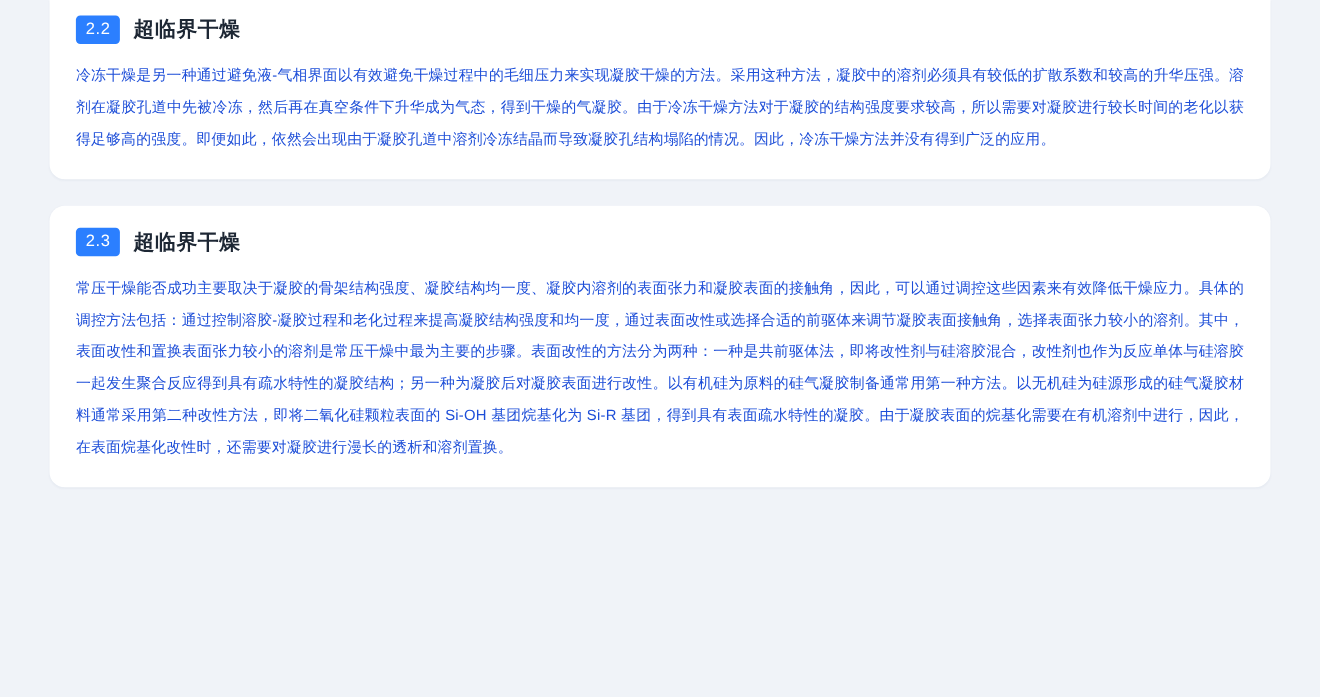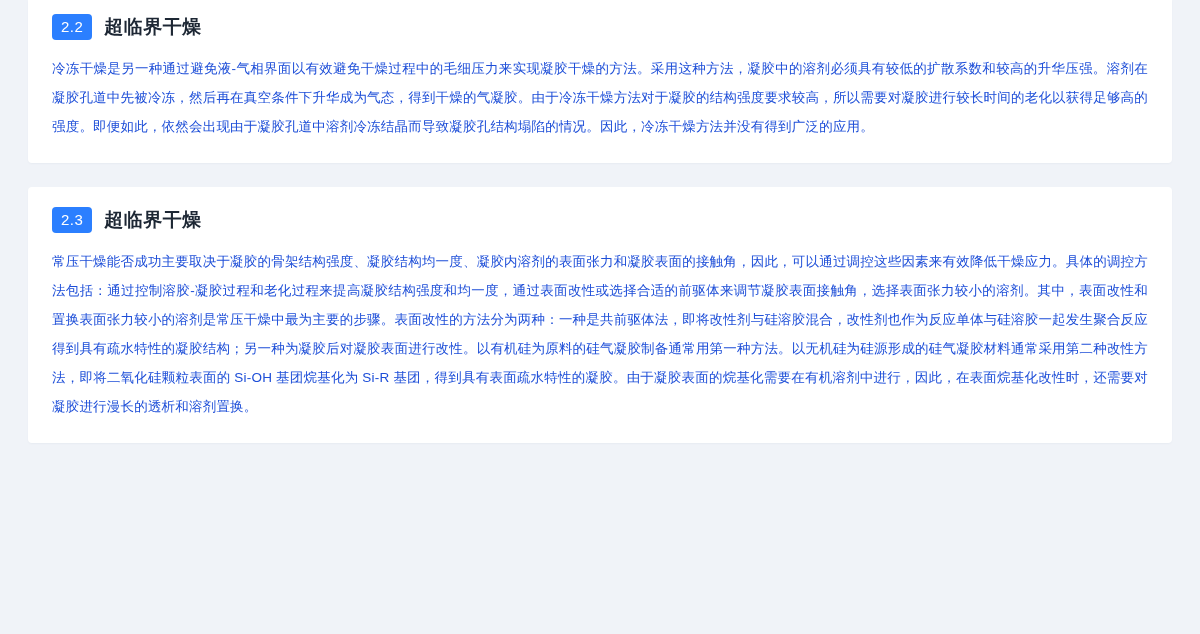--- a/index.html
+++ b/index.html
@@ -11,26 +11,26 @@
     height: 634px;
     background: #f0f3f8;
     font-family: "Liberation Sans", sans-serif;
     color: #2b3440;
     overflow: hidden;
   }
   .page {
     width: 1200px;
     height: 634px;
     box-sizing: border-box;
-    padding: 0 28px;
+    padding: 0 45px;
     background: #f0f3f8;
   }
   .card {
     background: #ffffff;
-    border-radius: 4px;
+    border-radius: 14px;
     box-sizing: border-box;
     padding: 20px 24px 22px 24px;
     margin-bottom: 24px;
     box-shadow: 0 1px 2px rgba(30, 50, 90, 0.04);
   }
   .card.first {
     margin-top: 0;
     border-top-left-radius: 0;
     border-top-right-radius: 0;
     padding-top: 14px;

